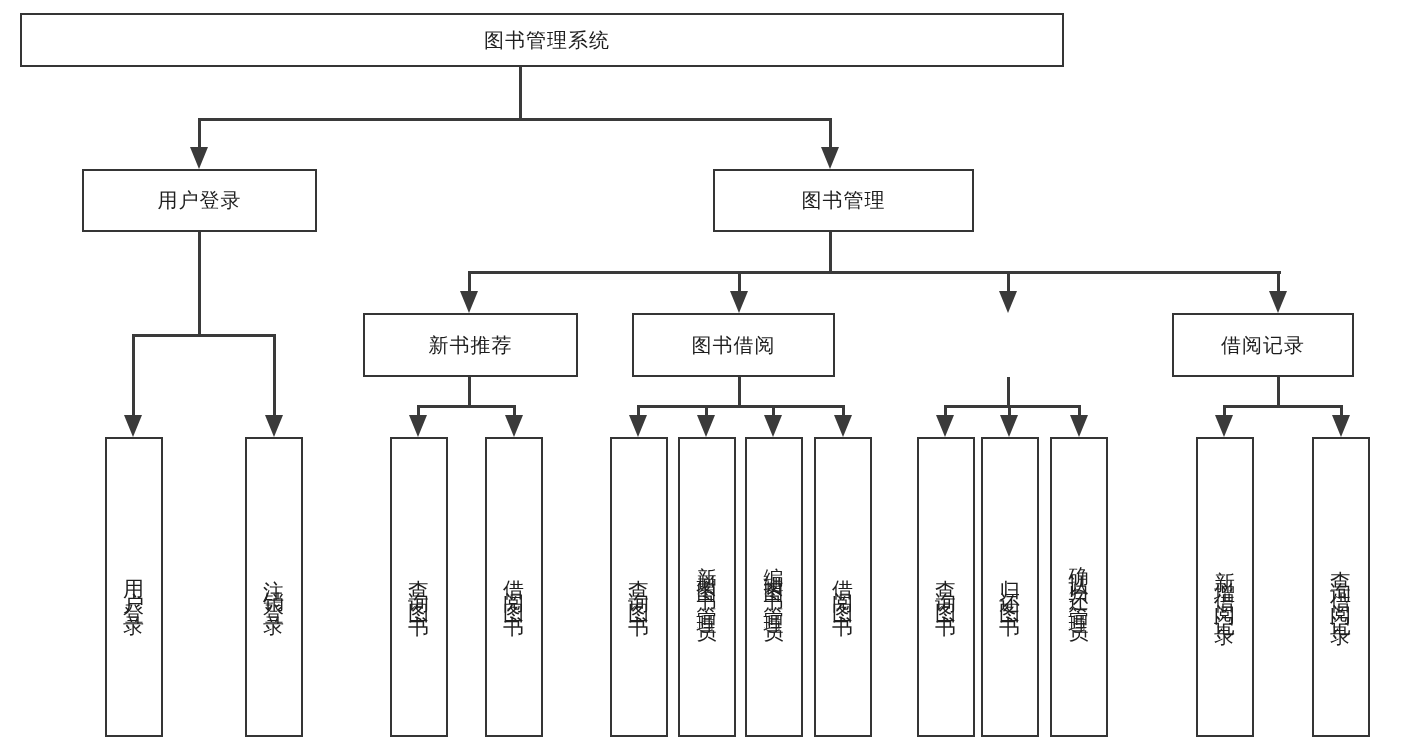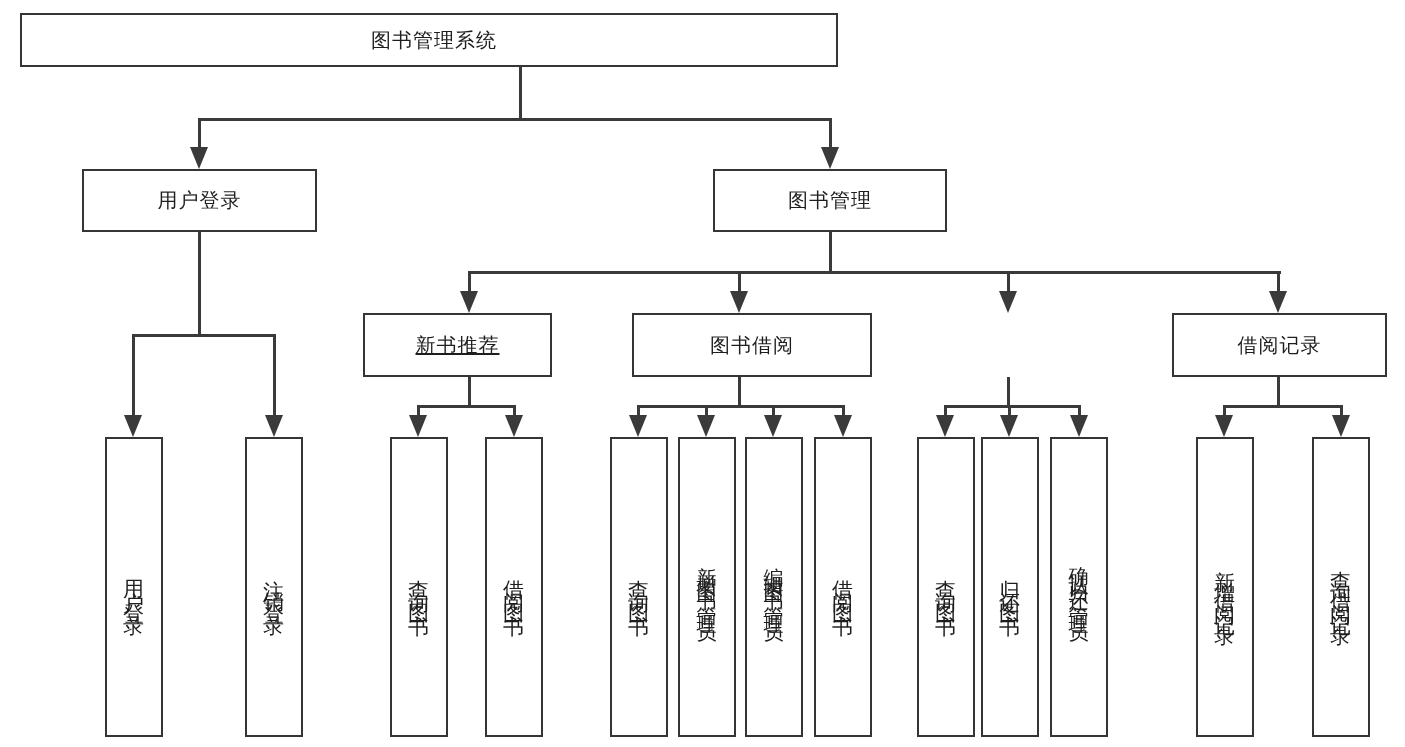--- a/index.html
+++ b/index.html
@@ -87,38 +87,38 @@
   <div class="line" style="left:1078px;top:405px;width:3px;height:12px;"></div>
   <div class="arrow" style="left:1070px;top:415px;"></div>
 
   <div class="line" style="left:1277px;top:377px;width:3px;height:31px;"></div>
   <div class="line" style="left:1223px;top:405px;width:120px;height:3px;"></div>
   <div class="line" style="left:1223px;top:405px;width:3px;height:12px;"></div>
   <div class="arrow" style="left:1215px;top:415px;"></div>
   <div class="line" style="left:1340px;top:405px;width:3px;height:12px;"></div>
   <div class="arrow" style="left:1332px;top:415px;"></div>
 
-  <div class="box" style="left:20px;top:13px;width:818px;height:54px;padding-left:10px;">
+  <div class="box" style="left:20px;top:13px;width:1044px;height:54px;padding-left:10px;">
     <span class="hlabel">图书管理系统</span>
   </div>
 
   <div class="box" style="left:82px;top:169px;width:235px;height:63px;">
     <span class="hlabel">用户登录</span>
   </div>
-  <div class="box" style="left:713px;top:169px;width:234px;height:63px;">
+  <div class="box" style="left:713px;top:169px;width:261px;height:63px;">
     <span class="hlabel">图书管理</span>
   </div>
 
-  <div class="box" style="left:363px;top:313px;width:189px;height:64px;text-decoration:underline;">
+  <div class="box" style="left:363px;top:313px;width:215px;height:64px;">
     <span class="hlabel">新书推荐</span>
   </div>
-  <div class="box" style="left:632px;top:313px;width:240px;height:64px;">
+  <div class="box" style="left:632px;top:313px;width:203px;height:64px;">
     <span class="hlabel">图书借阅</span>
   </div>
-  <div class="box" style="left:1172px;top:313px;width:215px;height:64px;">
+  <div class="box" style="left:1172px;top:313px;width:182px;height:64px;">
     <span class="hlabel">借阅记录</span>
   </div>
 
   <div class="box vbox short" style="left:105px;top:437px;width:58px;height:300px;">
     <span>用户登录</span>
   </div>
   <div class="box vbox short" style="left:245px;top:437px;width:58px;height:300px;">
     <span>注销登录</span>
   </div>
 

